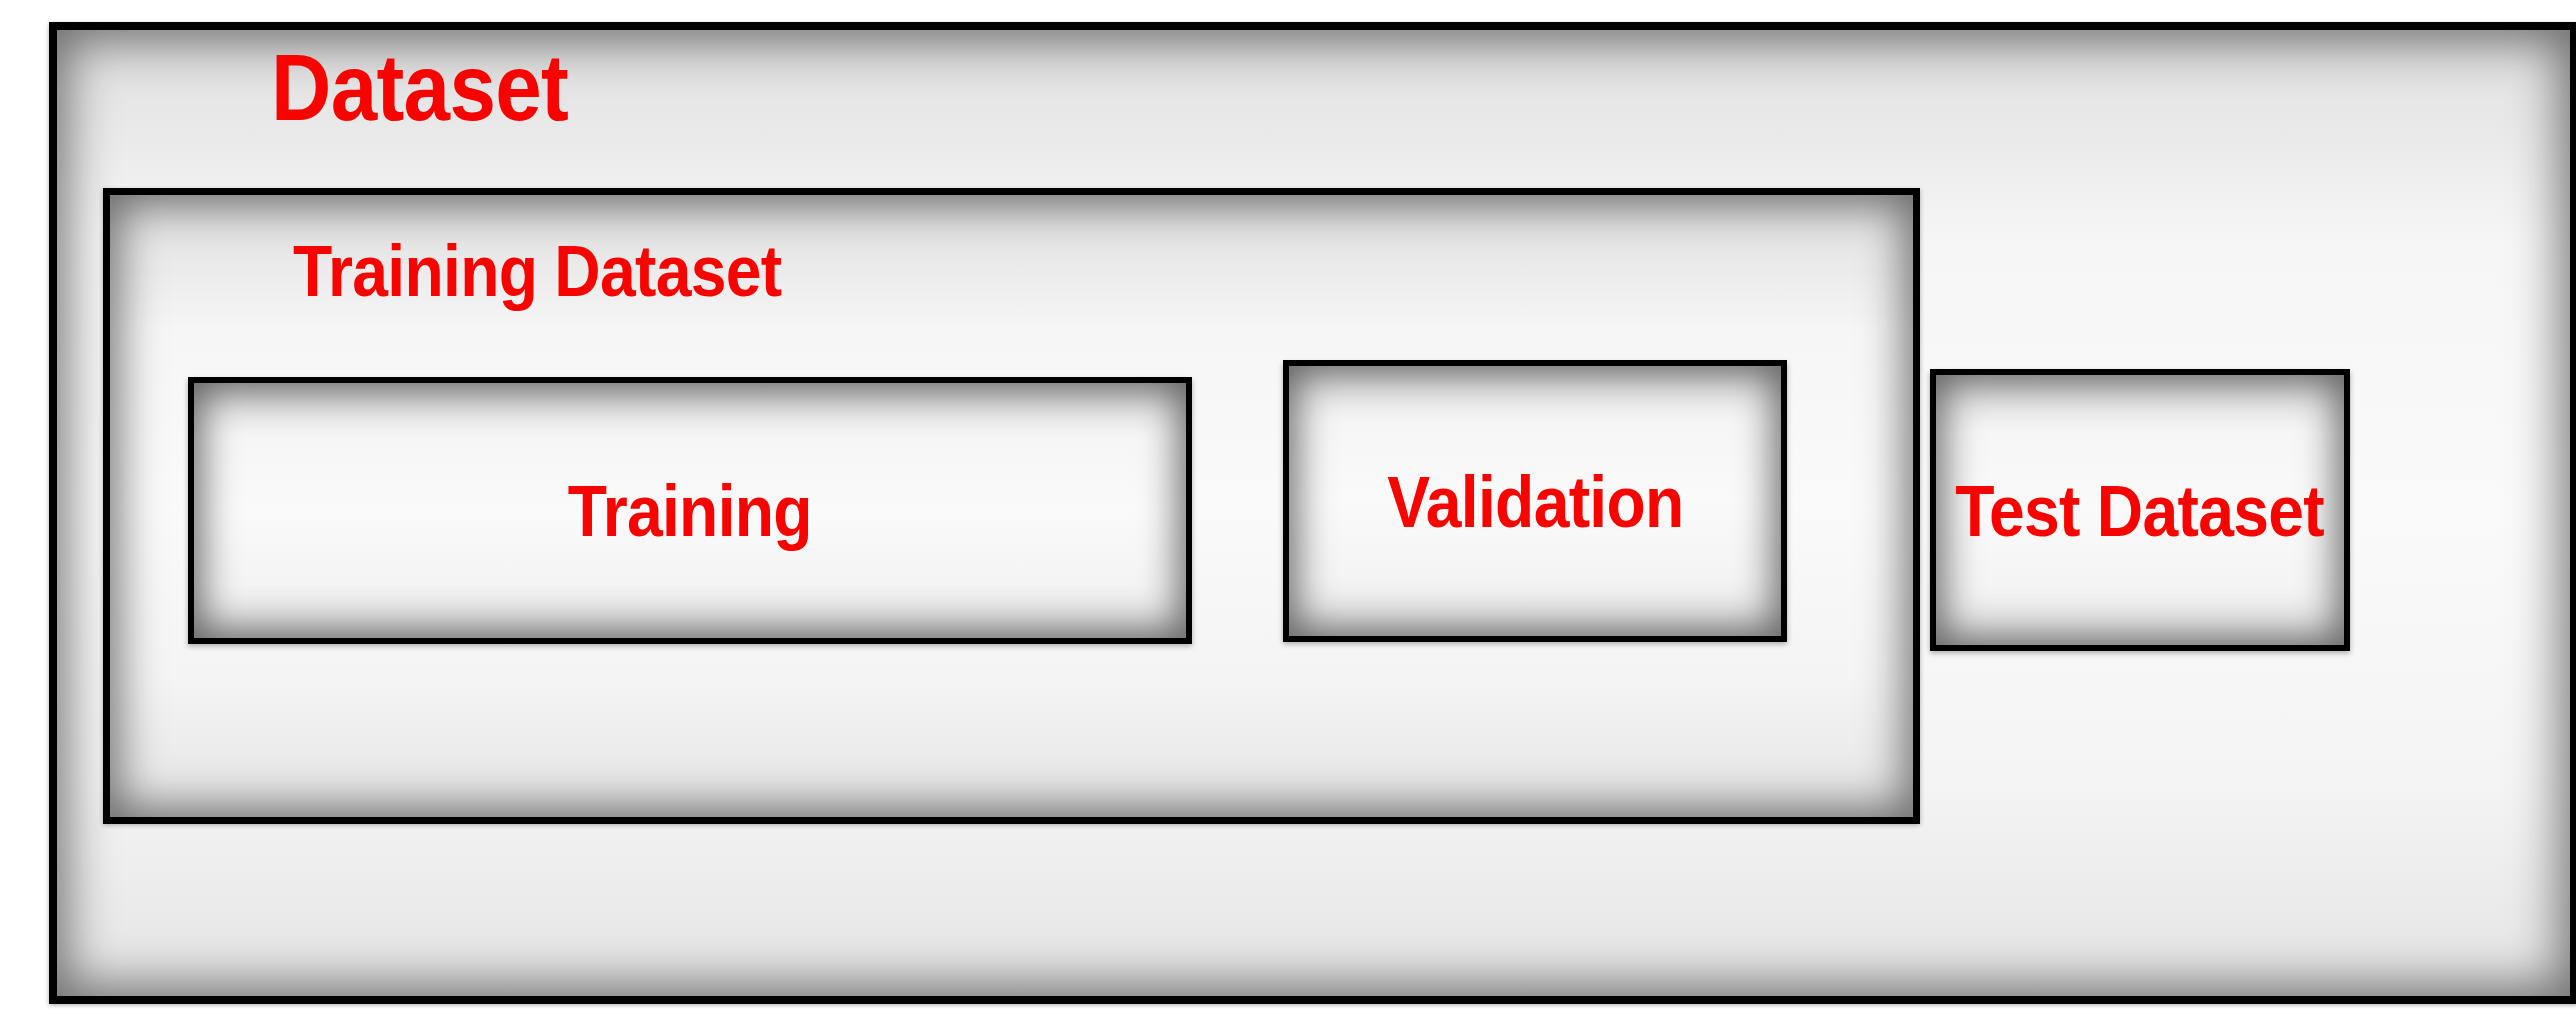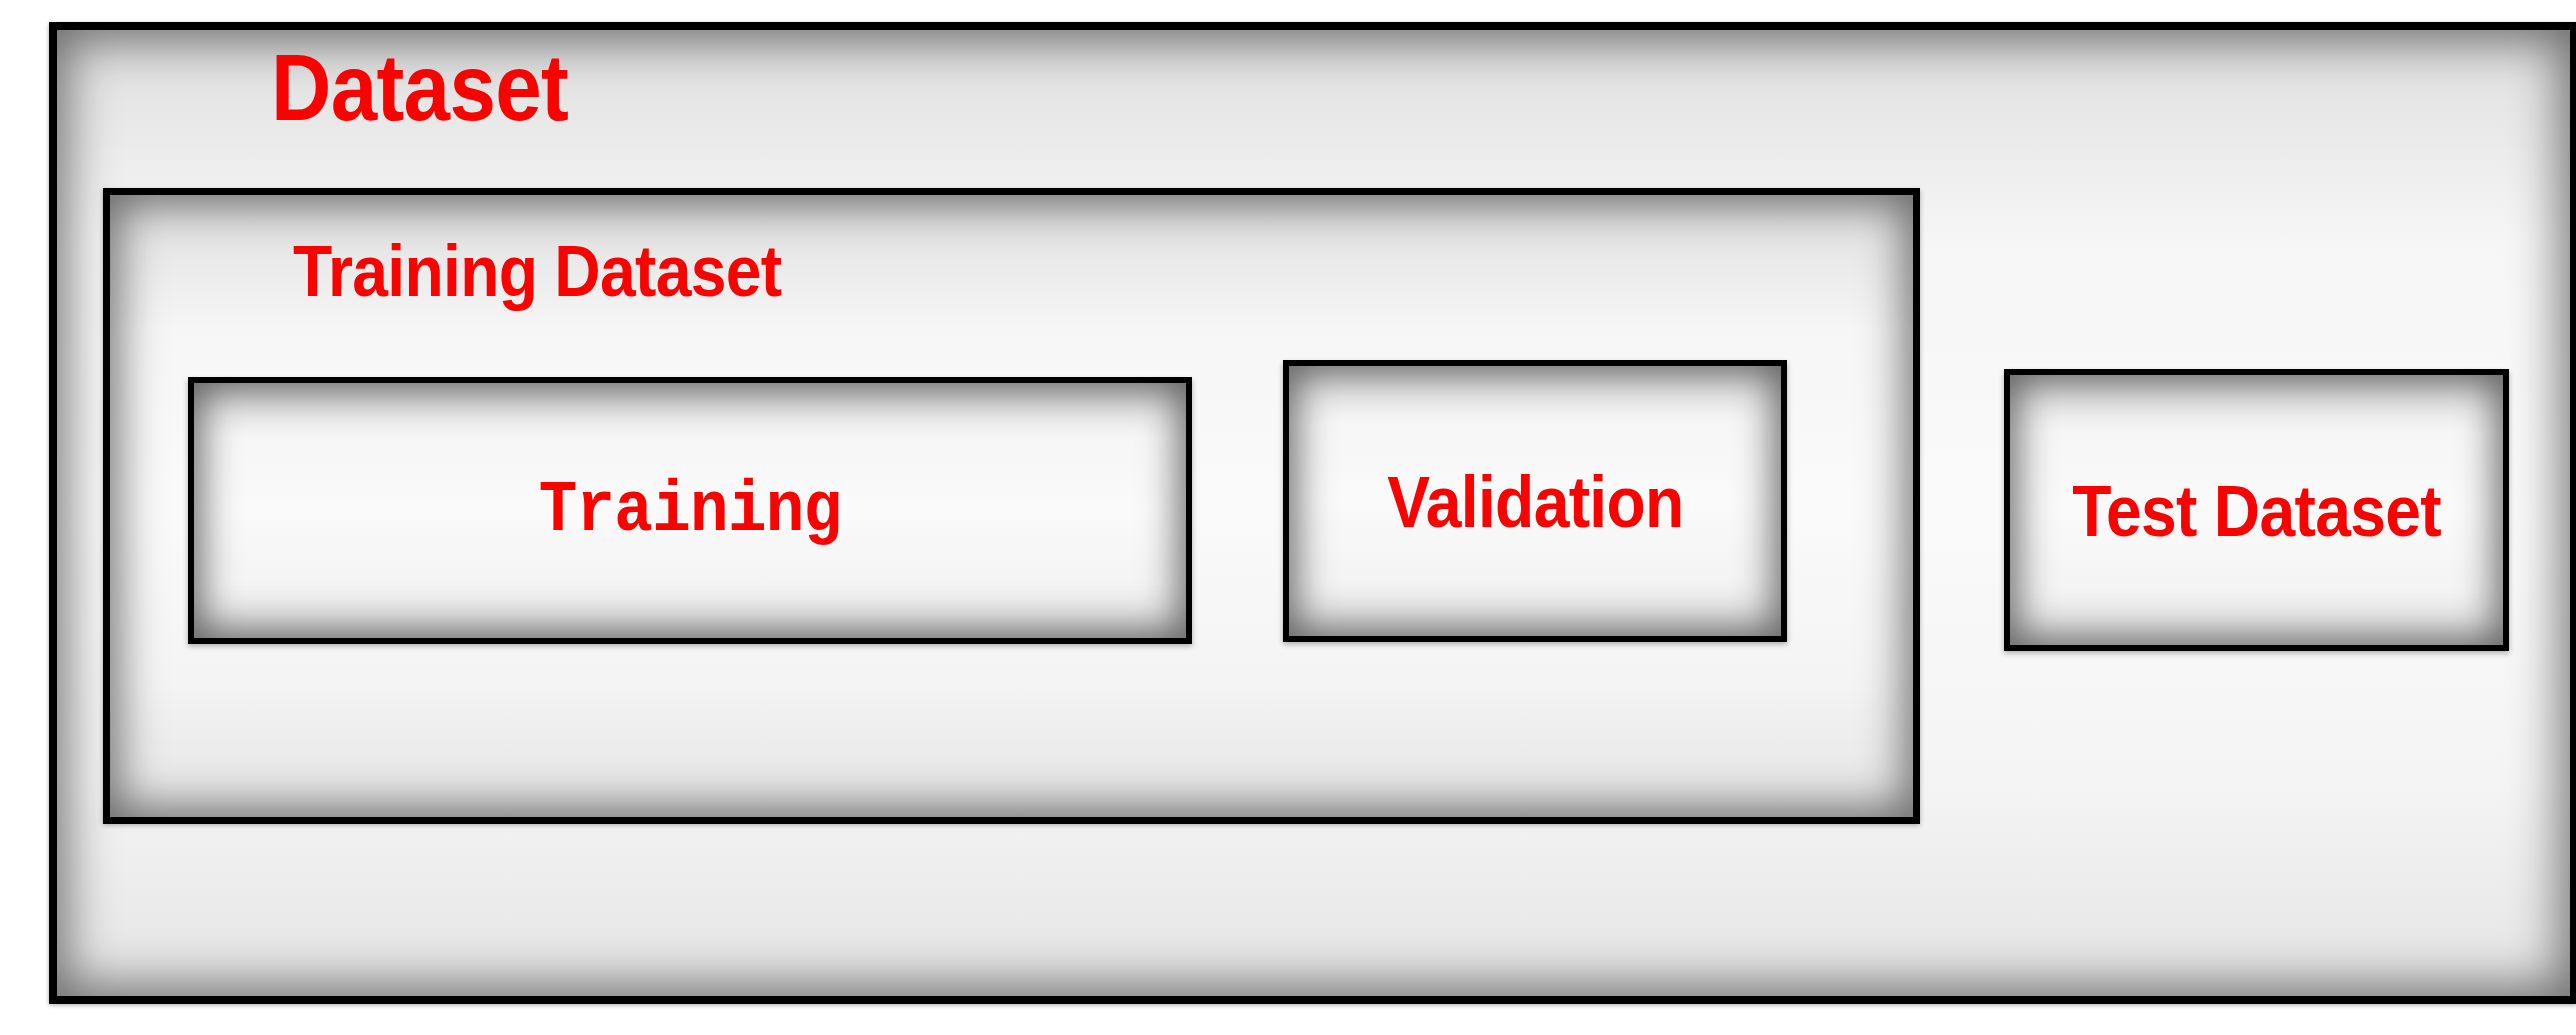--- a/index.html
+++ b/index.html
@@ -42,33 +42,32 @@
       inset 0 0 43px 9.5px rgba(0,0,0,0.52),
       0 2.4px 4.7px rgba(0,0,0,0.30);
   }
   .box.training {
     left: 78px; top: 182px;
     width: 1004px; height: 267px;
     border-width: 6.3px;
     box-shadow:
       inset 0 0 36px 8.7px rgba(0,0,0,0.55),
       0 3.2px 5.5px rgba(0,0,0,0.30);
-    font-family: Liberation Mono, monospace;
   }
   .box.validation {
     left: 1173px; top: 165px;
     width: 504px; height: 282px;
     border-width: 6.3px;
     box-shadow:
       inset 0 0 36px 8.7px rgba(0,0,0,0.55),
       0 3.2px 5.5px rgba(0,0,0,0.30);
   }
   .box.test-dataset {
-    left: 1947px; top: 339px;
-    width: 505px; height: 282px;
+    left: 1873px; top: 339px;
+    width: 420px; height: 282px;
     border-width: 6.3px;
     box-shadow:
       inset 0 0 36px 8.7px rgba(0,0,0,0.55),
       0 3.2px 5.5px rgba(0,0,0,0.30);
   }
   .label {
     color: var(--label_text, #f80400);
     font-weight: 700;
     line-height: 1;
     white-space: nowrap;

